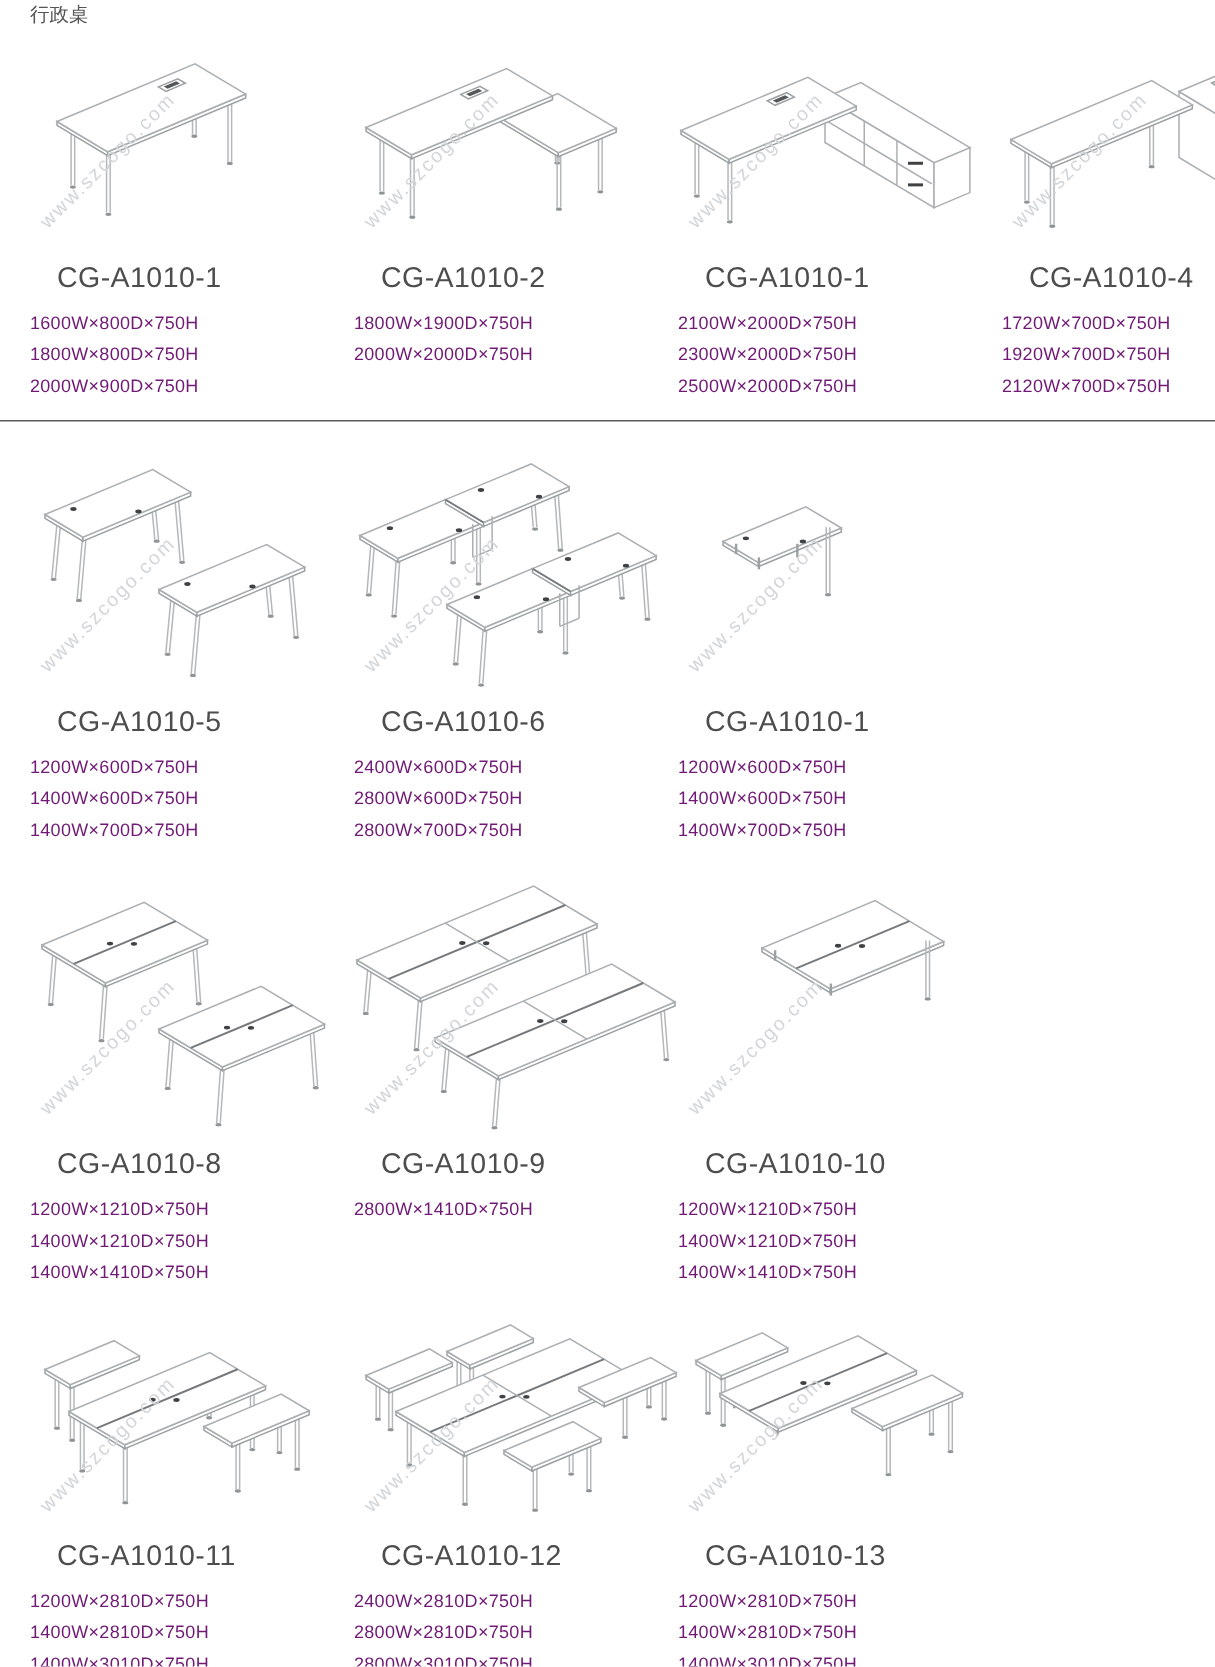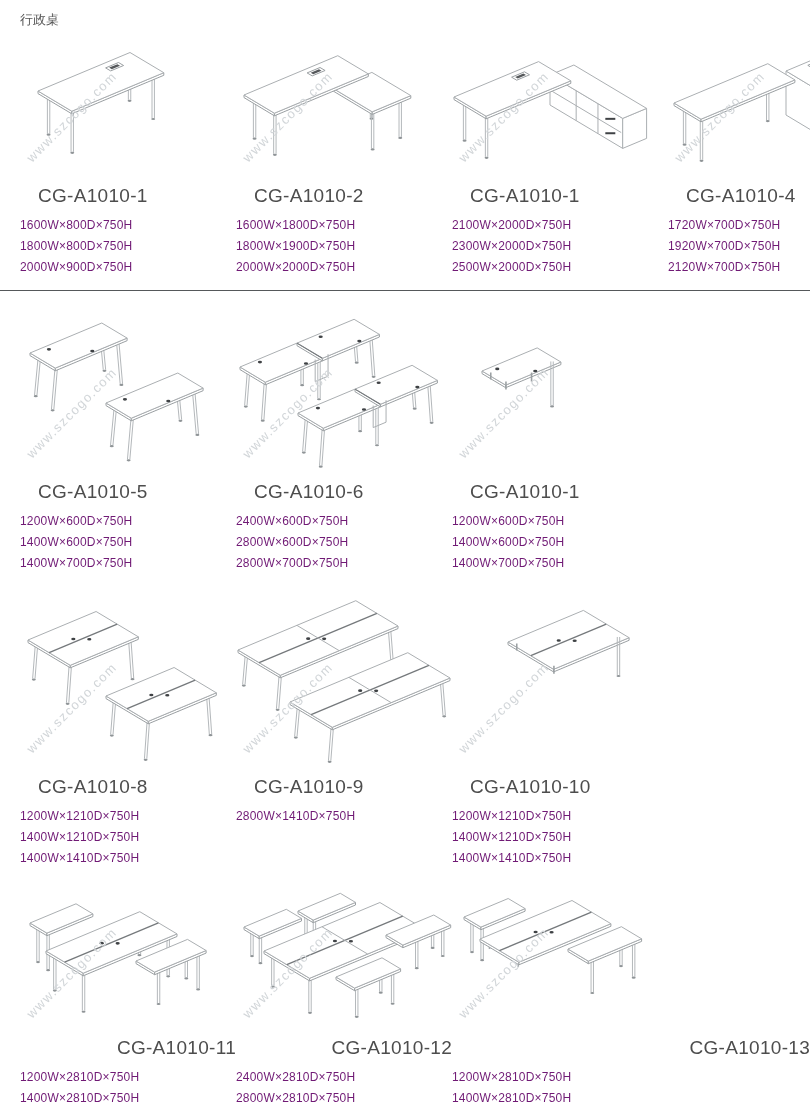--- a/index.html
+++ b/index.html
@@ -1,37 +1,37 @@
 <!DOCTYPE html>
 <html><head>
 <meta charset="utf-8">
 <style>
   html,body{margin:0;padding:0;background:#fff;}
   body{width:810px;height:1111px;overflow:hidden;
        font-family:"Liberation Sans","DejaVu Sans",sans-serif;color:#4d4d4d;}
-  .sec{padding:11px 0 12px 20px;}
+  .sec{padding:1px 0 12px 20px;}
   .sec2{padding-top:14px;}
   .sec-title{font-size:13px;font-weight:400;color:#555;margin:0 0 8px 0;}
   .divider{border:none;border-top:1px solid #55585a;margin:0;}
   .grid4{display:grid;grid-template-columns:216px 216px 216px 1fr;}
   .grid3{display:grid;grid-template-columns:216px 216px 1fr;margin-bottom:12px;}
   .grid3:last-child{margin-bottom:0;}
   .card{position:relative;}
   .drawing{position:relative;margin-top:8px;}
   .d-r1{height:128px;}
   .d-r2{height:156px;}
   .d-r3{height:170px;}
   .d-r4{height:140px;}
   .drawing svg{overflow:visible;display:block;}
   .wm{position:absolute;left:14px;bottom:8px;transform:rotate(-45deg);
       transform-origin:left bottom;font-size:13px;color:#d2d6d9;
       letter-spacing:1.5px;white-space:nowrap;pointer-events:none;}
   .model{font-size:19px;color:#4d4d4d;margin-top:12px;padding-left:18px;
          letter-spacing:.3px;}
-  .m-r4{margin-top:8px;text-align:right;}
+  .m-r4{margin-top:8px;}
   .dims{margin-top:8px;}
   .dim{font-size:12px;line-height:21px;color:#701a75;letter-spacing:.2px;}
 </style>
 </head>
 <body>
 
 <div class="sec">
   <h2 class="sec-title">行政桌</h2>
   <div class="grid4">
 
@@ -90,21 +90,20 @@
             <ellipse cx="38.87" cy="109.84" rx="2" ry="1.1" fill="#8f9497"></ellipse>
             <polygon points="8.0,50.0 38.4,68.2 38.4,70.8 8.0,52.6" fill="#fff" stroke="#9ba0a3" stroke-width="1"></polygon>
             <polygon points="38.4,68.2 132.3,28.9 132.3,31.5 38.4,70.8" fill="#fff" stroke="#9ba0a3" stroke-width="1"></polygon>
             <polygon points="8.0,50.0 101.8,10.7 132.3,28.9 38.4,68.2" fill="#fff" stroke="#abafb2" stroke-width="1"></polygon>
             <polygon points="71.1,27.9 84.0,22.5 89.1,25.5 76.2,30.9" fill="#fff" stroke="#9ba0a3" stroke-width="1"></polygon>
             <polygon points="74.7,27.7 83.0,24.2 85.5,25.7 77.2,29.2" fill="#55585b"></polygon>
           </svg>
       </div>
       <div class="model">CG-A1010-2</div>
       <div class="dims">
-        <div class="dim">1600W×1800D×750H</div>
         <div class="dim">1800W×1900D×750H</div>
         <div class="dim">2000W×2000D×750H</div>
       </div>
     </div>
 
     <div class="card">
       <div class="drawing d-r1">
         <span class="wm">www.szcogo.com</span>
         <svg width="210" height="128">
             <polygon points="98.0,30.0 170.7,73.4 170.7,103.4 98.0,60.0" fill="#fff" stroke="#abafb2" stroke-width="1"></polygon>

